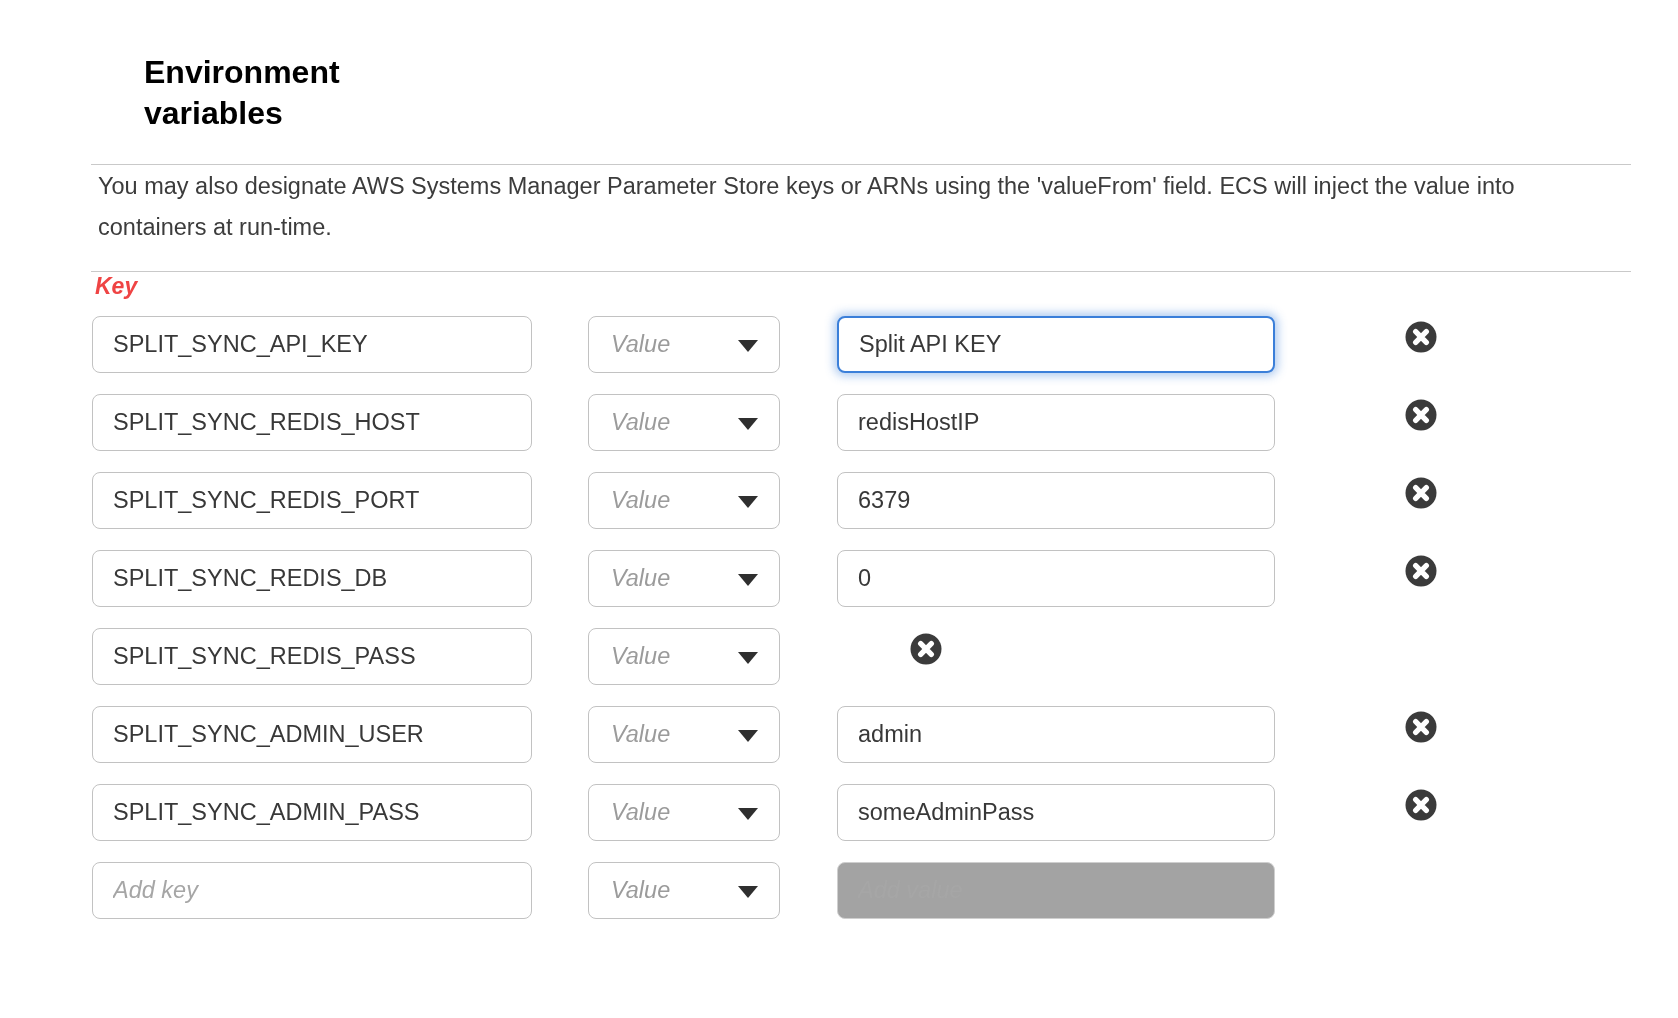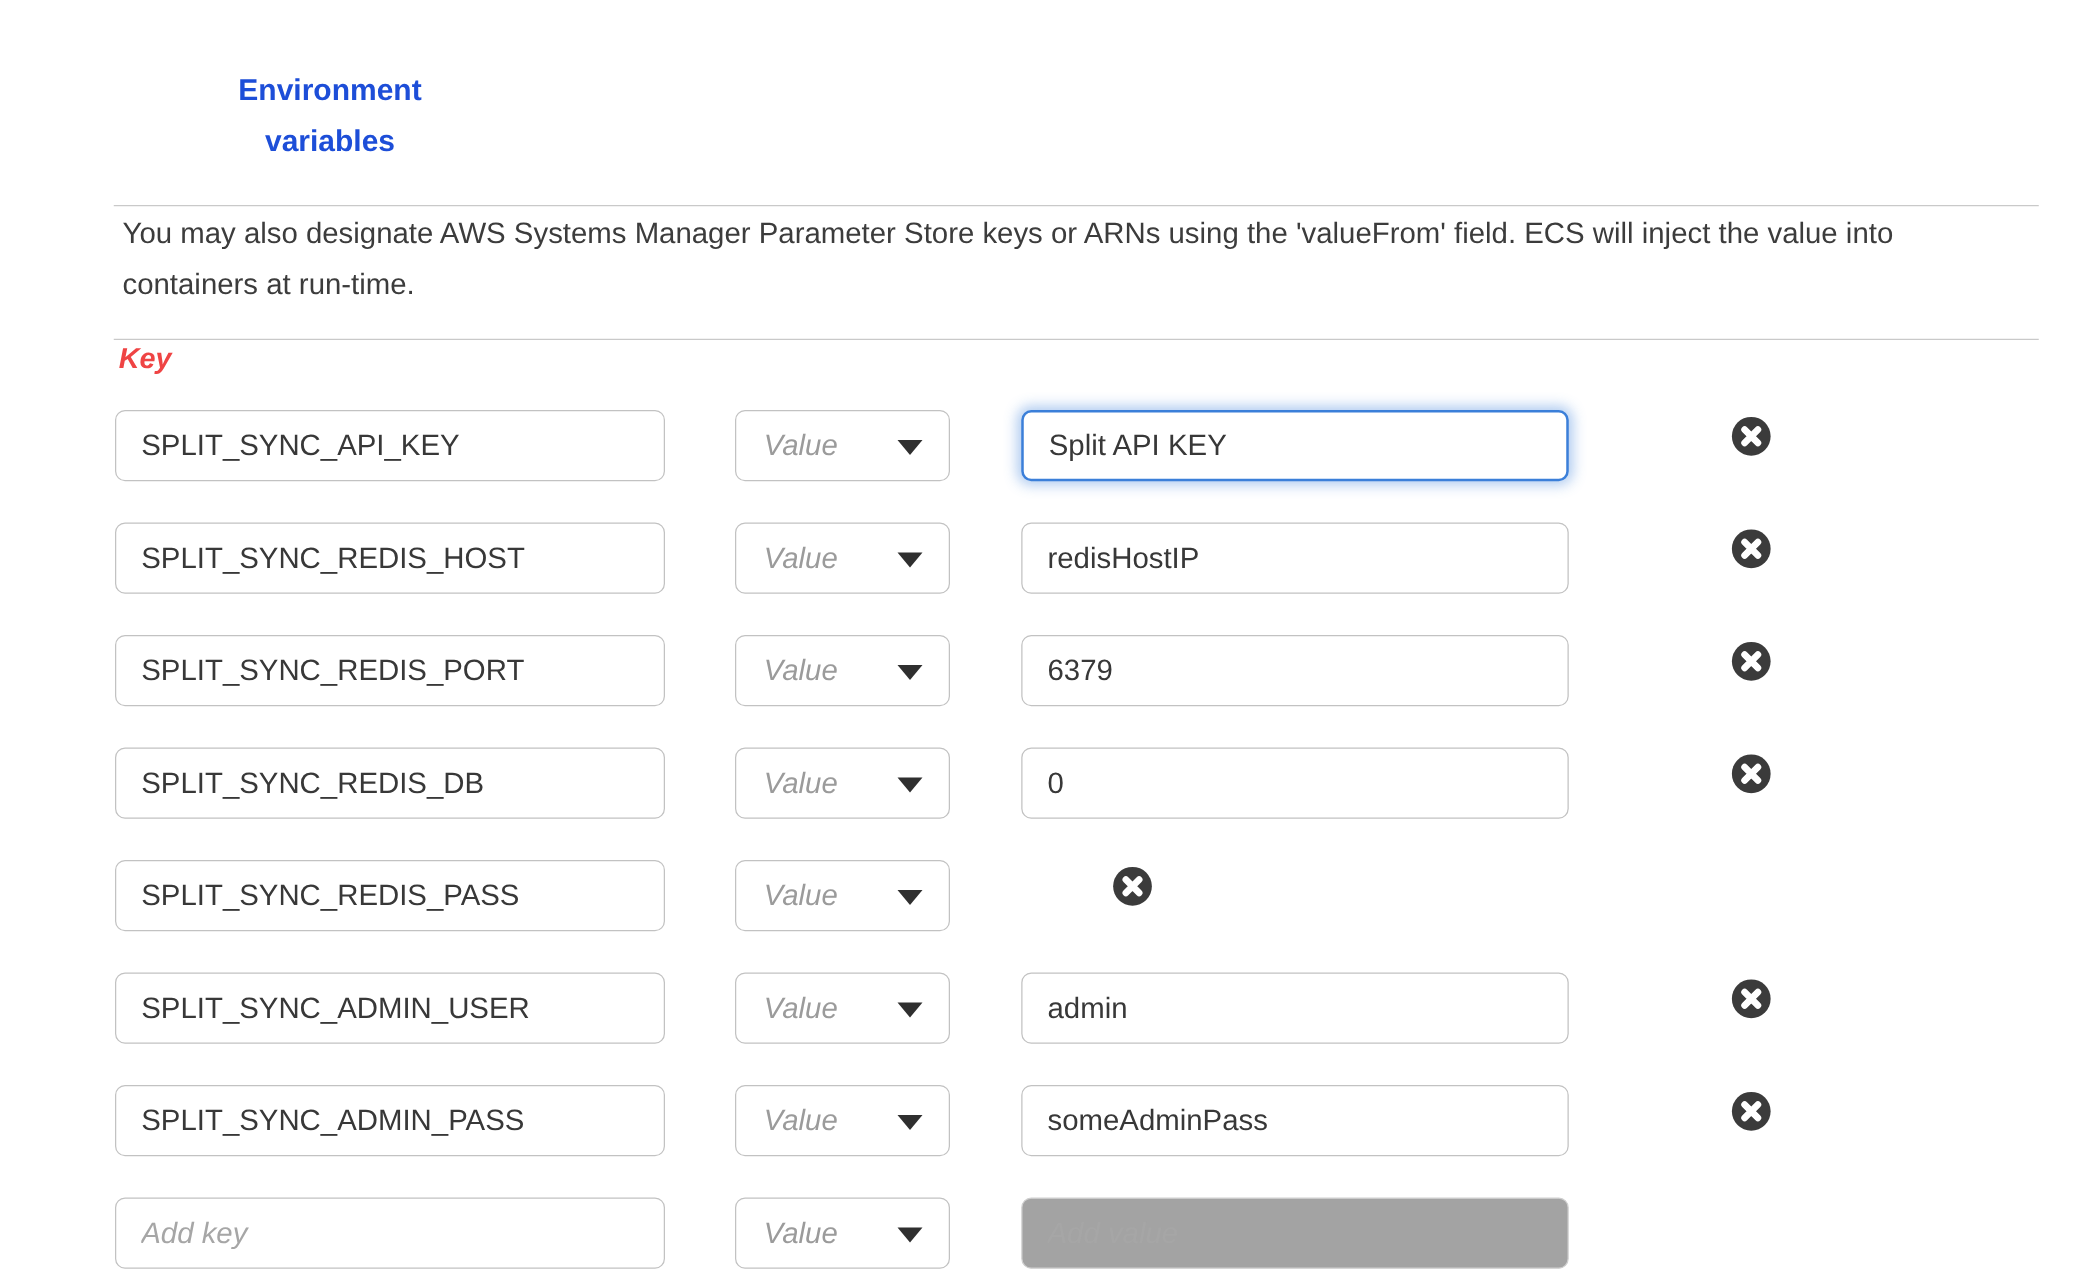--- a/index.html
+++ b/index.html
@@ -10,25 +10,24 @@
     background: #ffffff;
     font-family: "Liberation Sans", sans-serif;
     overflow: hidden;
   }
 
   .form-label {
     position: absolute;
     left: 144px;
     top: 52px;
     width: 240px;
-    text-align: center;
     font-weight: 700;
-    font-size: 24px;
+    font-size: 32px;
     line-height: 41px;
-    color: #1d4ed8;
+    color: #000000;
   }
 
   .divider {
     position: absolute;
     left: 91px;
     width: 1540px;
     height: 1px;
     background: #c9c9c9;
   }
   .divider-top { top: 164px; }
@@ -55,21 +54,21 @@
   }
 
   .rows {
     position: absolute;
     left: 92px;
     top: 316px;
     display: flex;
     flex-direction: column;
     gap: 21px;
   }
-  .row { display: flex; height: 57px; margin-top: 12px; }
+  .row { display: flex; height: 57px; }
 
   .tf {
     box-sizing: border-box;
     height: 57px;
     border: 1.5px solid #c2c2c2;
     border-radius: 8px;
     padding: 0 20px;
     font-size: 23.5px;
     color: #383838;
     background: #ffffff;
@@ -85,21 +84,21 @@
     box-shadow: 0 0 10px 3px rgba(64, 130, 220, 0.42);
   }
   .value-input.add-value {
     background: #a3a3a3;
     border-color: #cfcfcf;
   }
 
   .type-select {
     position: relative;
     box-sizing: border-box;
-    width: 172px;
+    width: 192px;
     height: 57px;
     margin-left: 56px;
     border: 1.5px solid #c2c2c2;
     border-radius: 8px;
     background: #ffffff;
     display: flex;
     align-items: center;
     padding-left: 22px;
     cursor: pointer;
   }

